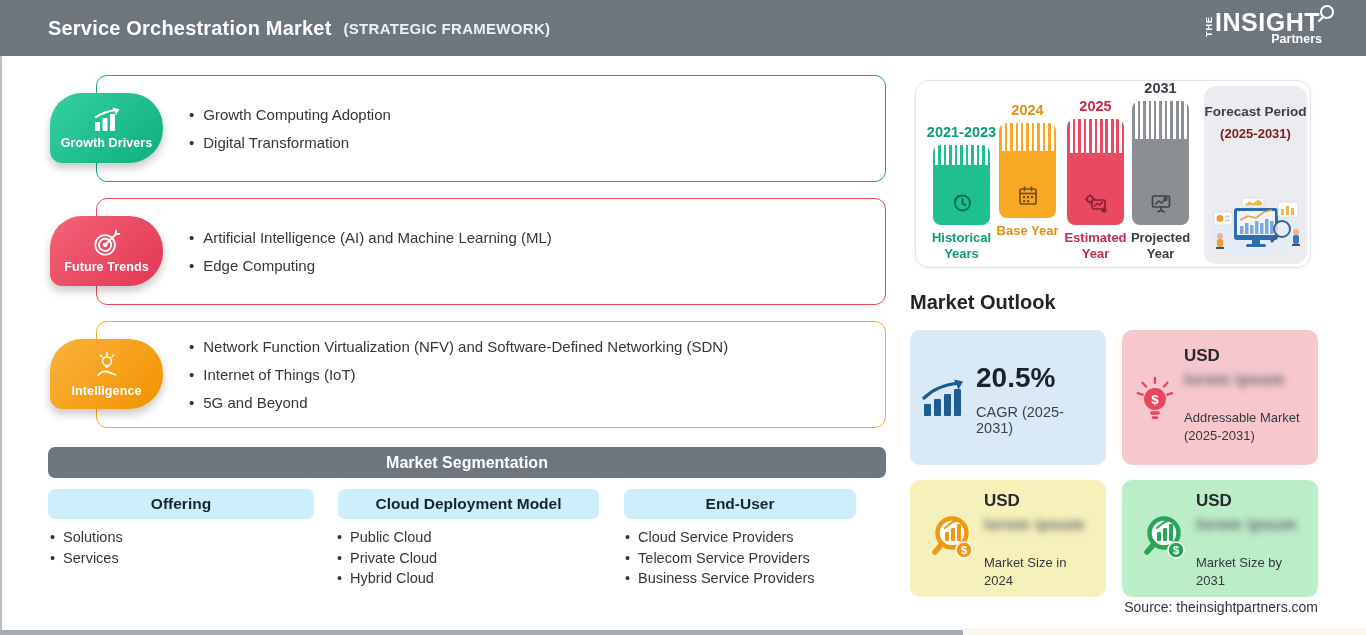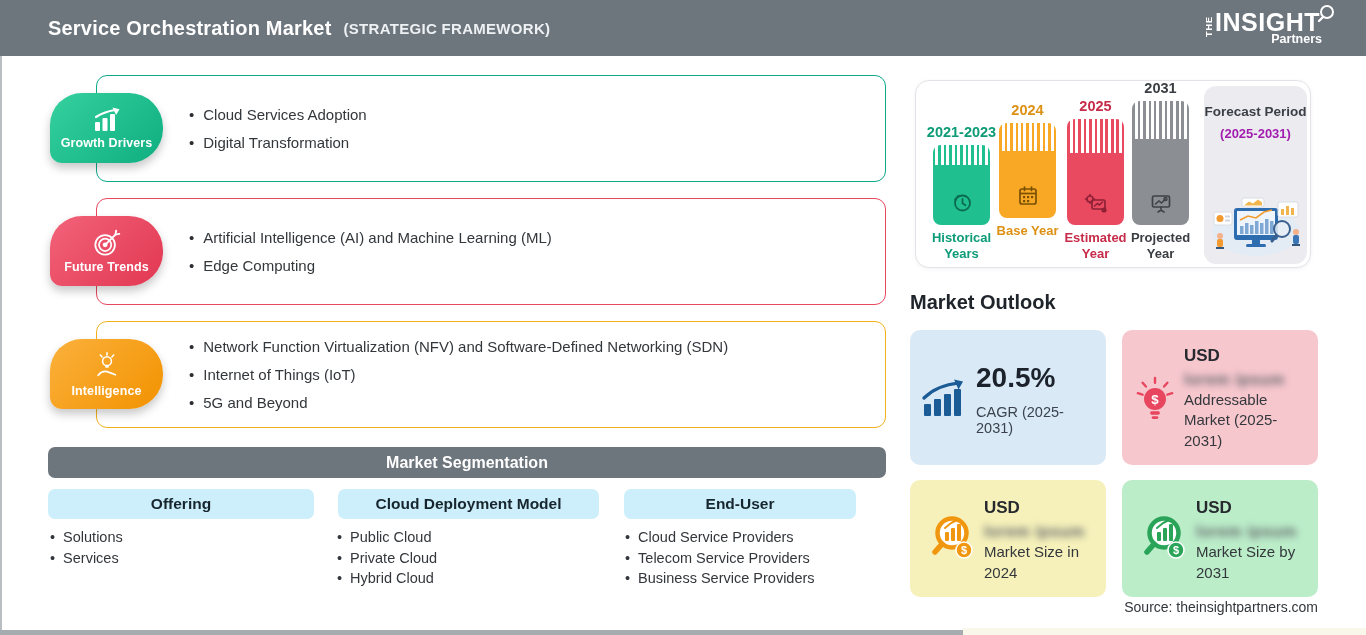--- a/index.html
+++ b/index.html
@@ -64,37 +64,37 @@
          border-radius:0 0 8px 8px;}
   .bicon{position:absolute;bottom:10px;left:50%;transform:translateX(-50%);}
   .year{position:absolute;top:-21px;left:50%;transform:translateX(-50%);white-space:nowrap;
         font-size:14.5px;font-weight:bold;}
   .blabel{position:absolute;top:calc(100% + 5px);left:50%;transform:translateX(-50%);width:84px;
           text-align:center;font-size:13px;font-weight:bold;line-height:1.25;}
   .c-green{color:#0d9b78;} .c-orange{color:#dd9114;} .c-red{color:#c62b49;} .c-gray{color:#3a3d42;}
   .forecast{position:absolute;left:288px;top:5px;width:103px;height:178px;background:#ecebf0;
             border-radius:12px;text-align:center;padding-top:17px;box-sizing:border-box;}
   .f1{font-size:13.5px;font-weight:bold;color:#3a3f46;line-height:1.3;}
-  .f2{font-size:13px;font-weight:600;color:#a21caf;margin-top:5px;}
+  .f2{font-size:13px;font-weight:600;color:#7f1d1d;margin-top:5px;}
   .illus{position:absolute;left:50%;transform:translateX(-50%);bottom:6px;}
 
   
   .outlook-title{position:absolute;left:910px;top:291px;font-size:20px;font-weight:bold;color:#20252c;}
   .card{position:absolute;border-radius:10px;box-sizing:border-box;display:flex;align-items:center;padding:12px 12px;}
   .card-blue{left:910px;top:330px;width:196px;height:135px;background:#d9e9f6;}
   .card-pink{left:1122px;top:330px;width:196px;height:135px;background:#f7c7ce;align-items:stretch;}
   .card-yellow{left:910px;top:480px;width:196px;height:117px;background:#f6f1ba;}
   .card-green{left:1122px;top:480px;width:196px;height:117px;background:#bbedc9;}
   .cagr-val{font-size:28px;font-weight:800;color:#1c222c;line-height:1.05;}
   .cagr-lab{font-size:14.5px;color:#3a434d;margin-top:12px;}
   .usd-col{display:flex;flex-direction:column;padding-top:4px;margin-left:8px;min-width:0;}
   .usd{font-size:17px;font-weight:bold;color:#26292e;}
   .blurred{filter:blur(3.5px);font-size:16px;font-weight:bold;color:#63676c;letter-spacing:.5px;
            margin-top:5px;white-space:nowrap;}
-  .usd-lab{font-size:15px;color:#34383c;margin-top:1px;line-height:1.35;}
+  .usd-lab{font-size:13px;color:#34383c;margin-top:20px;line-height:1.35;}
   .card-icon{flex:none;align-self:center;}
 
   .source{position:absolute;right:48px;top:599px;font-size:14px;color:#33373b;}
 
   
   .edge-left{position:absolute;left:0;top:56px;bottom:0;width:2px;background:#b9bec2;}
   .foot-gray{position:absolute;left:0;bottom:0;width:963px;height:5px;background:#a6abb0;}
   .foot-cream{position:absolute;left:963px;right:0;bottom:0;height:7px;background:#f9f6ea;}
 </style>
 </head>
@@ -114,21 +114,21 @@
         </svg>
       </div>
       <div class="logo-partners">Partners</div>
     </div>
   </div>
 </div>
 
 <div class="fbox fbox-green">
   <ul>
     <li>
-        <span>Cloud Services Adoption</span>
+        <span>Growth Computing Adoption</span>
       </li>
     <li>
         <span>Digital Transformation</span>
       </li>
   </ul>
 </div>
 <div class="badge badge-green">
   <svg width="34" height="26" viewBox="0 0 34 26">
     <g fill="#fff">
       <rect x="5" y="15" width="5" height="9" rx="1"></rect>

